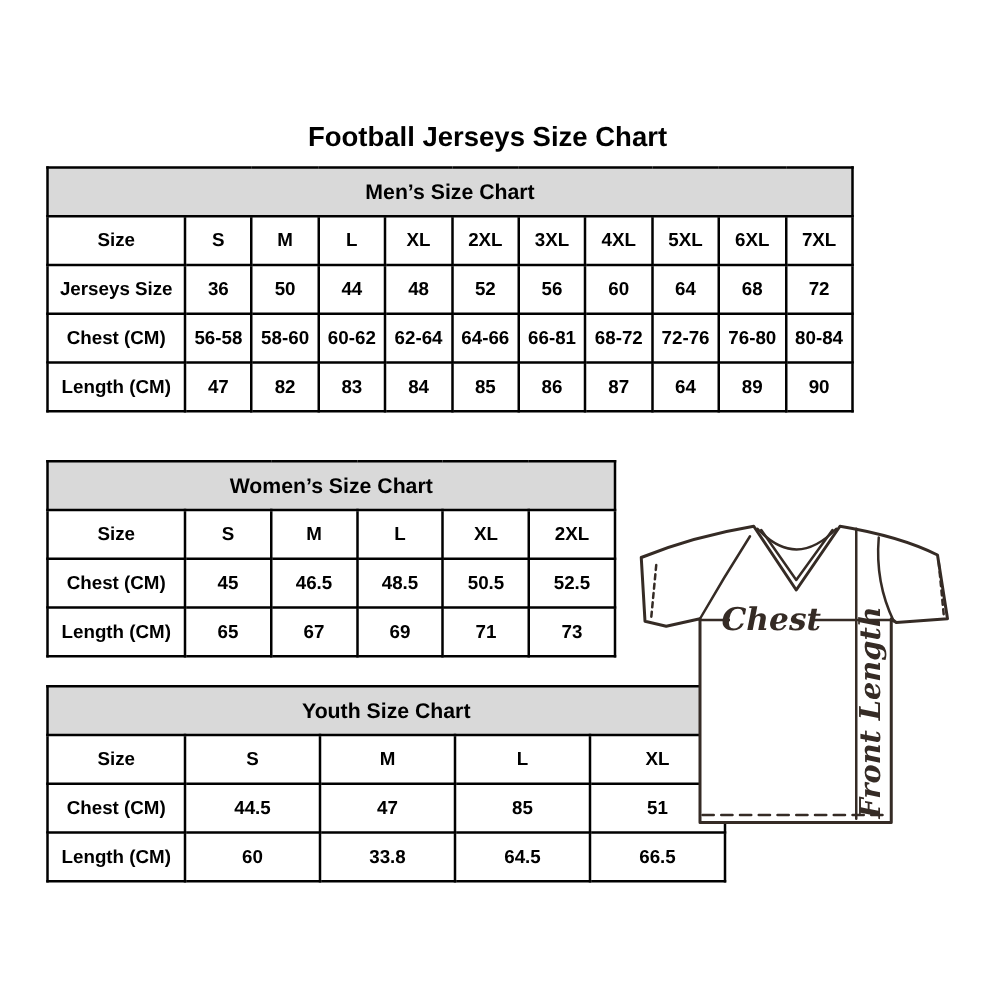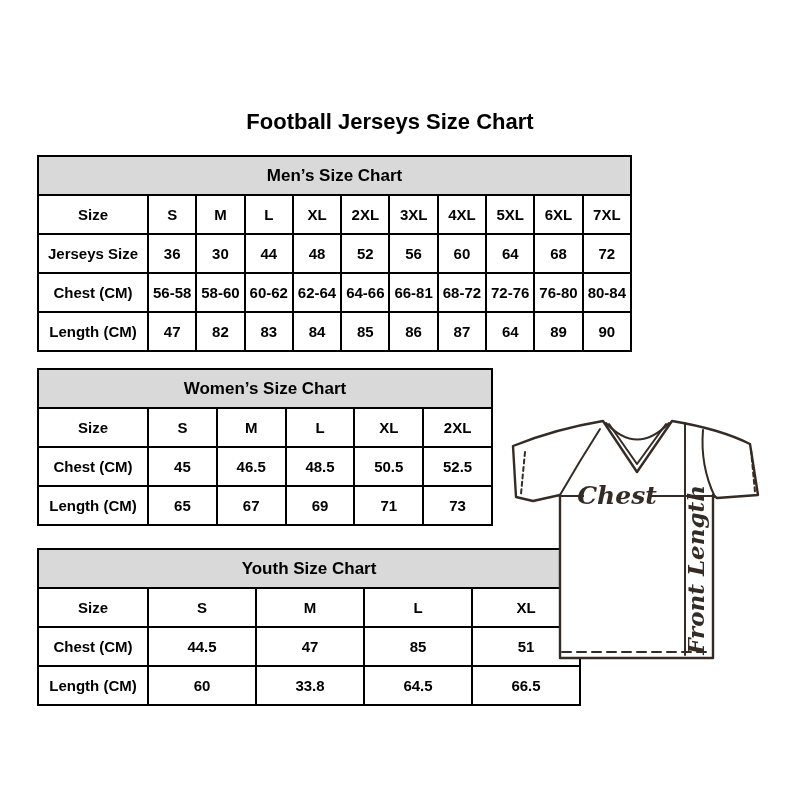--- a/index.html
+++ b/index.html
@@ -1,26 +1,26 @@
 <!DOCTYPE html>
 <html style="--header_bg: #d9d9d9; --border: #000000; --ink: #352b25; --text: #000000;"><head>
 <meta charset="utf-8">
 <style>
   html,body{margin:0;padding:0;background:#fff;}
   .page{position:relative;width:800px;height:800px;background:#fff;overflow:hidden;
         font-family:"Liberation Sans",sans-serif;color:var(--text,#000);}
   .title{position:absolute;left:0;top:97px;width:780px;text-align:center;
-         font-size:22px;font-weight:bold;color:#000;margin-top:12px;}
+         font-size:22px;font-weight:bold;color:#000;}
   table.size-table{position:absolute;border-collapse:collapse;table-layout:fixed;
          font-family:"Liberation Sans",sans-serif;font-weight:bold;color:#000;}
   table.size-table th,table.size-table td{border:2px solid var(--border,#000);
          text-align:center;vertical-align:middle;padding:0;height:37px;}
   table.size-table th.band{background:var(--header_bg,#d9d9d9);font-size:17px;}
   table.size-table td{font-size:15px;}
-  table.men{left:37px;top:155px;width:595px;padding-left:17px;}
+  table.men{left:37px;top:133px;width:646px;padding-left:17px;}
   table.women{left:37px;top:368px;width:456px;padding-left:30px;}
   table.youth{left:37px;top:548px;width:544px;}
   col.label-col{width:110px;}
   svg.jersey{position:absolute;left:500px;top:400px;width:280px;height:280px;}
   svg.jersey .ln{fill:none;stroke:var(--ink,#352b25);stroke-width:2.4;
          stroke-linejoin:round;stroke-linecap:round;}
   svg.jersey .thin{stroke-width:2;}
   svg.jersey .dash{stroke-dasharray:4 3.5;}
   svg.jersey .hemdash{stroke-dasharray:9 6;}
   svg.jersey .fillwhite{fill:#fff;}
@@ -54,21 +54,21 @@
       <td>2XL</td>
       <td>3XL</td>
       <td>4XL</td>
       <td>5XL</td>
       <td>6XL</td>
       <td>7XL</td>
     </tr>
     <tr>
       <td>Jerseys Size</td>
       <td>36</td>
-      <td>30</td>
+      <td>50</td>
       <td>44</td>
       <td>48</td>
       <td>52</td>
       <td>56</td>
       <td>60</td>
       <td>64</td>
       <td>68</td>
       <td>72</td>
     </tr>
     <tr>

